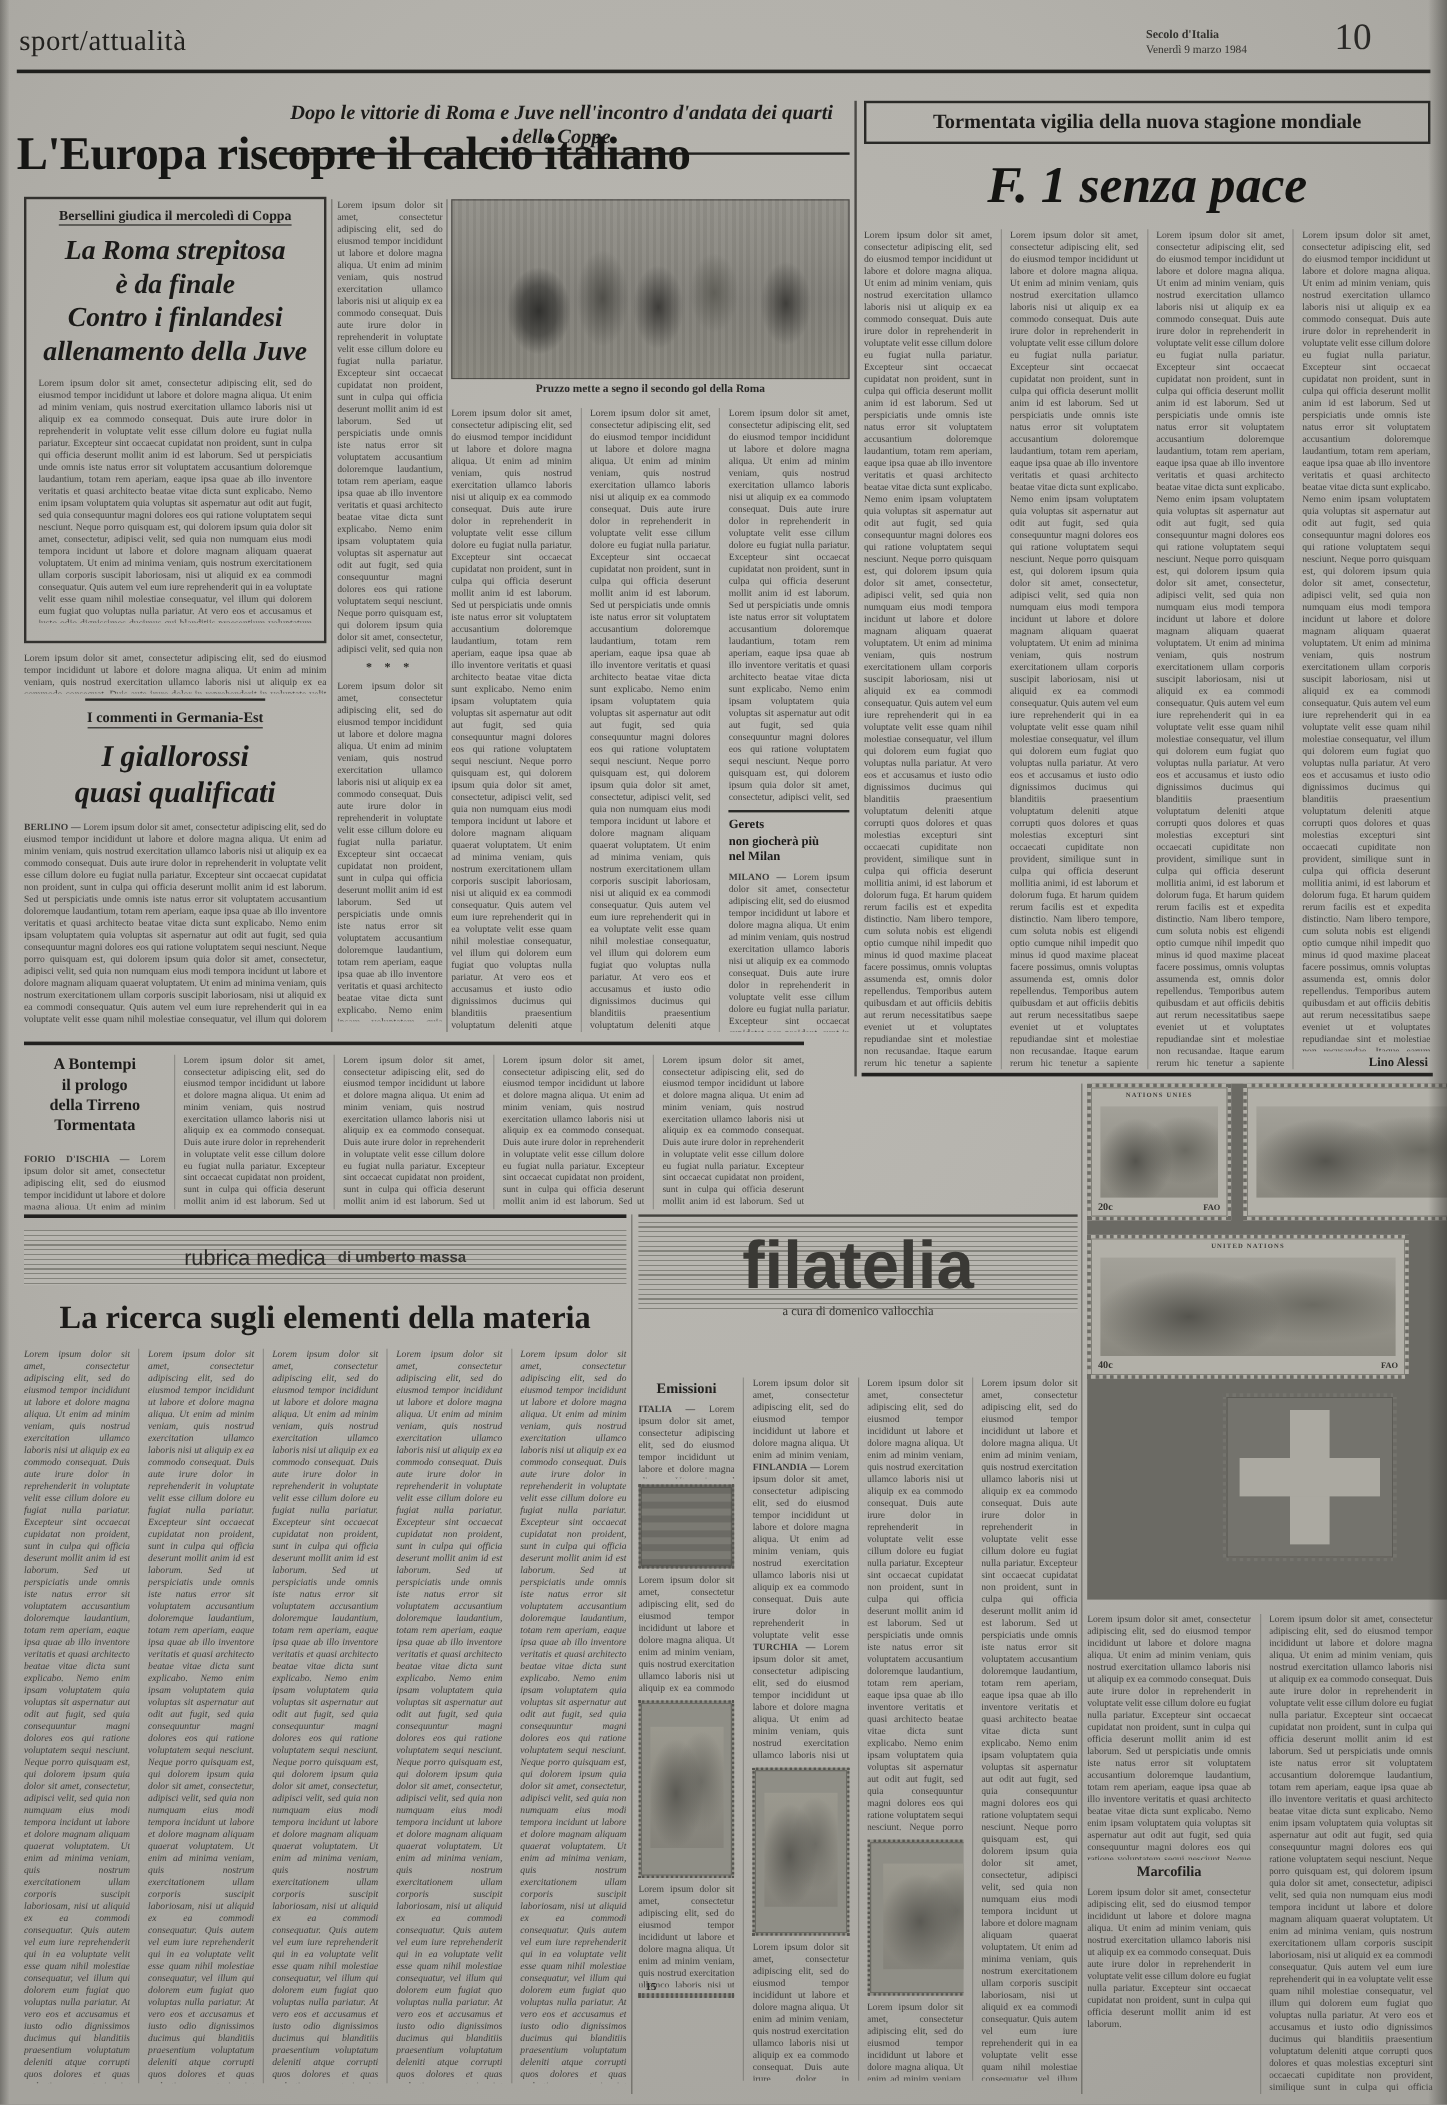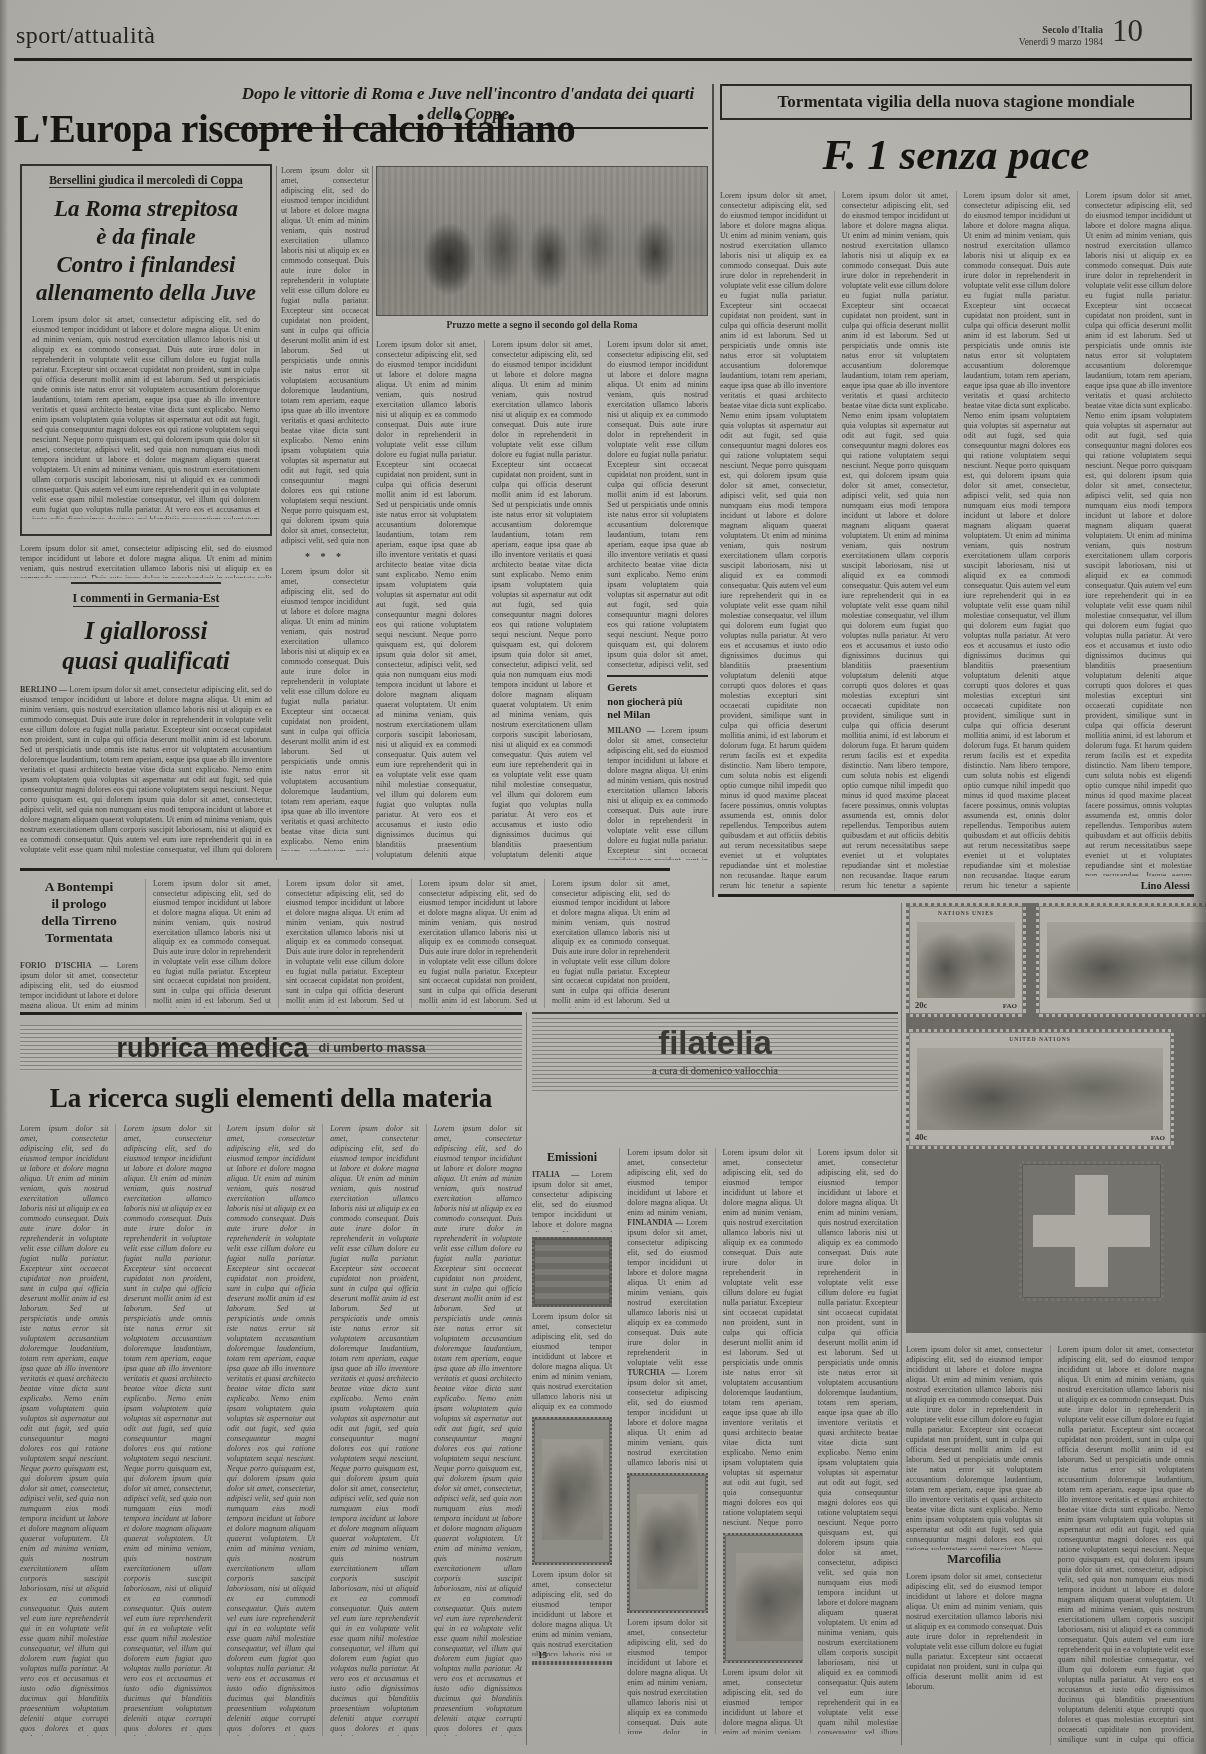--- a/index.html
+++ b/index.html
@@ -18,21 +18,21 @@
   
   .smudge-tl { left:0; top:0; width:70px; height:150px;
     background: radial-gradient(closest-side at -5% 15%, #191917 0%, rgba(25,25,23,.65) 40%, transparent 75%); }
   .edge-right { right:0; top:0; width:16px; height:1754px;
     background: linear-gradient(90deg, transparent, rgba(60,59,55,.55)); }
   .edge-left { left:0; top:0; width:8px; height:1754px;
     background: linear-gradient(270deg, transparent, rgba(60,59,55,.45)); }
 
   
   .section-label { left:16px; top:22px; font-size:24px; letter-spacing:.5px; color:#23221f; }
-  .masthead-block { left:955px; top:24px; width:148px; text-align:right; line-height:1.25; color:#33322e; }
+  .masthead-block { left:955px; top:24px; width:148px; line-height:1.25; color:#33322e; }
   .masthead-line1 { font-size:10px; font-weight:bold; }
   .masthead-line2 { font-size:9.5px; }
   .page-number { left:1112px; top:13px; font-size:31px; color:#2a2927; }
   .header-rule { left:14px; top:58px; width:1178px; height:3px; background:#1f1f1d; }
 
   
   .vrule { width:1px; background:rgba(55,54,50,.55); }
   .vrule-strong { width:2px; background:rgba(40,39,36,.75); }
 
   
@@ -95,31 +95,31 @@
     border-top:3px solid #22211f; padding-top:8px; overflow:hidden; }
   .bont-head { text-align:center; font-weight:bold; font-size:13.5px; line-height:1.25; margin-bottom:14px; color:#1d1c1a; }
   .bont-body { height:60px; }
   .bontempi .col { overflow:hidden; height:129px; font-size:7.8px; }
 
   
   .stripes { background: repeating-linear-gradient(180deg, #83827b 0px, #83827b 1px, #b7b5af 1px, #b7b5af 4px); }
   .medica { left:20px; top:1012px; width:502px; height:733px;
     border-top:3px solid #22211f; padding-top:10px; }
   .medica-banner { height:46px; display:flex; align-items:center; justify-content:center; gap:10px; }
-  .medica-title { font-family:"Liberation Sans", sans-serif; font-weight:bold; font-size:27px; color:#2c2b28; }
+  .medica-title { font-family:"Liberation Sans", sans-serif; font-weight:normal; font-size:18px; color:#2c2b28; }
   .medica-byline { font-family:"Liberation Sans", sans-serif; font-weight:bold; font-size:12.5px; color:#3a3935; }
   .medica-headline { text-align:center; font-weight:bold; font-size:27px; white-space:nowrap;
     margin:12px 0 10px; color:#1b1a18; }
   .medica-body { height:612px; }
   .medica-body .col { overflow:hidden; }
 
   
   .filatelia { left:532px; top:1012px; width:366px; height:733px; border-top:2px solid #43423e; padding-top:4px; }
   .fil-banner { height:76px; text-align:center; padding-top:8px; }
-  .fil-title { font-family:"Liberation Sans", sans-serif; font-weight:bold; font-size:33px; line-height:1; color:#3a3935; }
+  .fil-title { font-family:"Liberation Sans", sans-serif; font-weight:bold; font-size:56px; line-height:1; color:#3a3935; }
   .fil-byline { font-size:10.5px; color:#33322e; margin-top:6px; }
   .fil-body { margin-top:10px; height:630px; }
   .fil-body .col { overflow:hidden; display:flex; flex-direction:column;margin-top:44px; }
   .subhead { text-align:center; font-weight:bold; font-size:12px; margin:2px 0 5px; flex:none; color:#22211f; }
   .fgreek { flex:none; }
   .fgrow { flex:1; }
   .sph { flex:none; border:2px dotted #55544f; background:#8f8e86; position:relative;
     box-shadow: inset 0 0 0 1px rgba(70,69,64,.5); margin:5px 0; }
   .sph-dark { background: repeating-linear-gradient(180deg, #6b6a64 0 6px, #7b7a73 6px 12px); }
   .sph-scene { position:absolute; inset:14% 10% 16% 10%;

